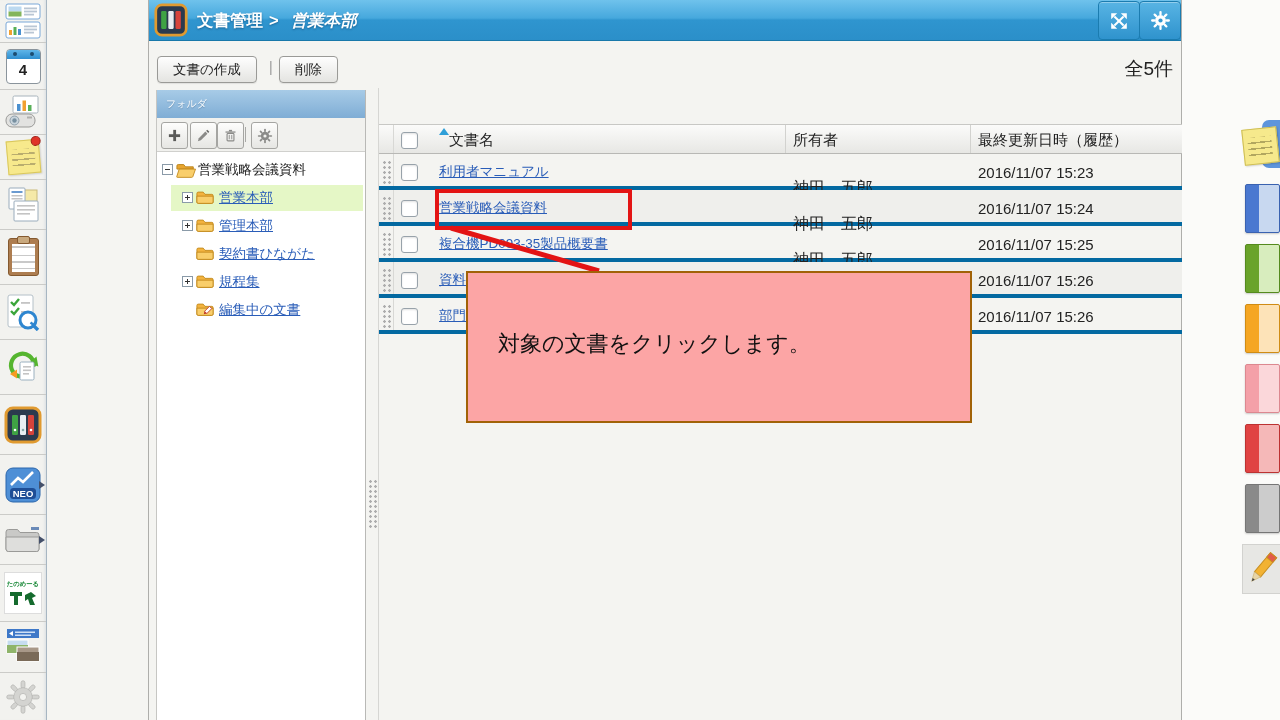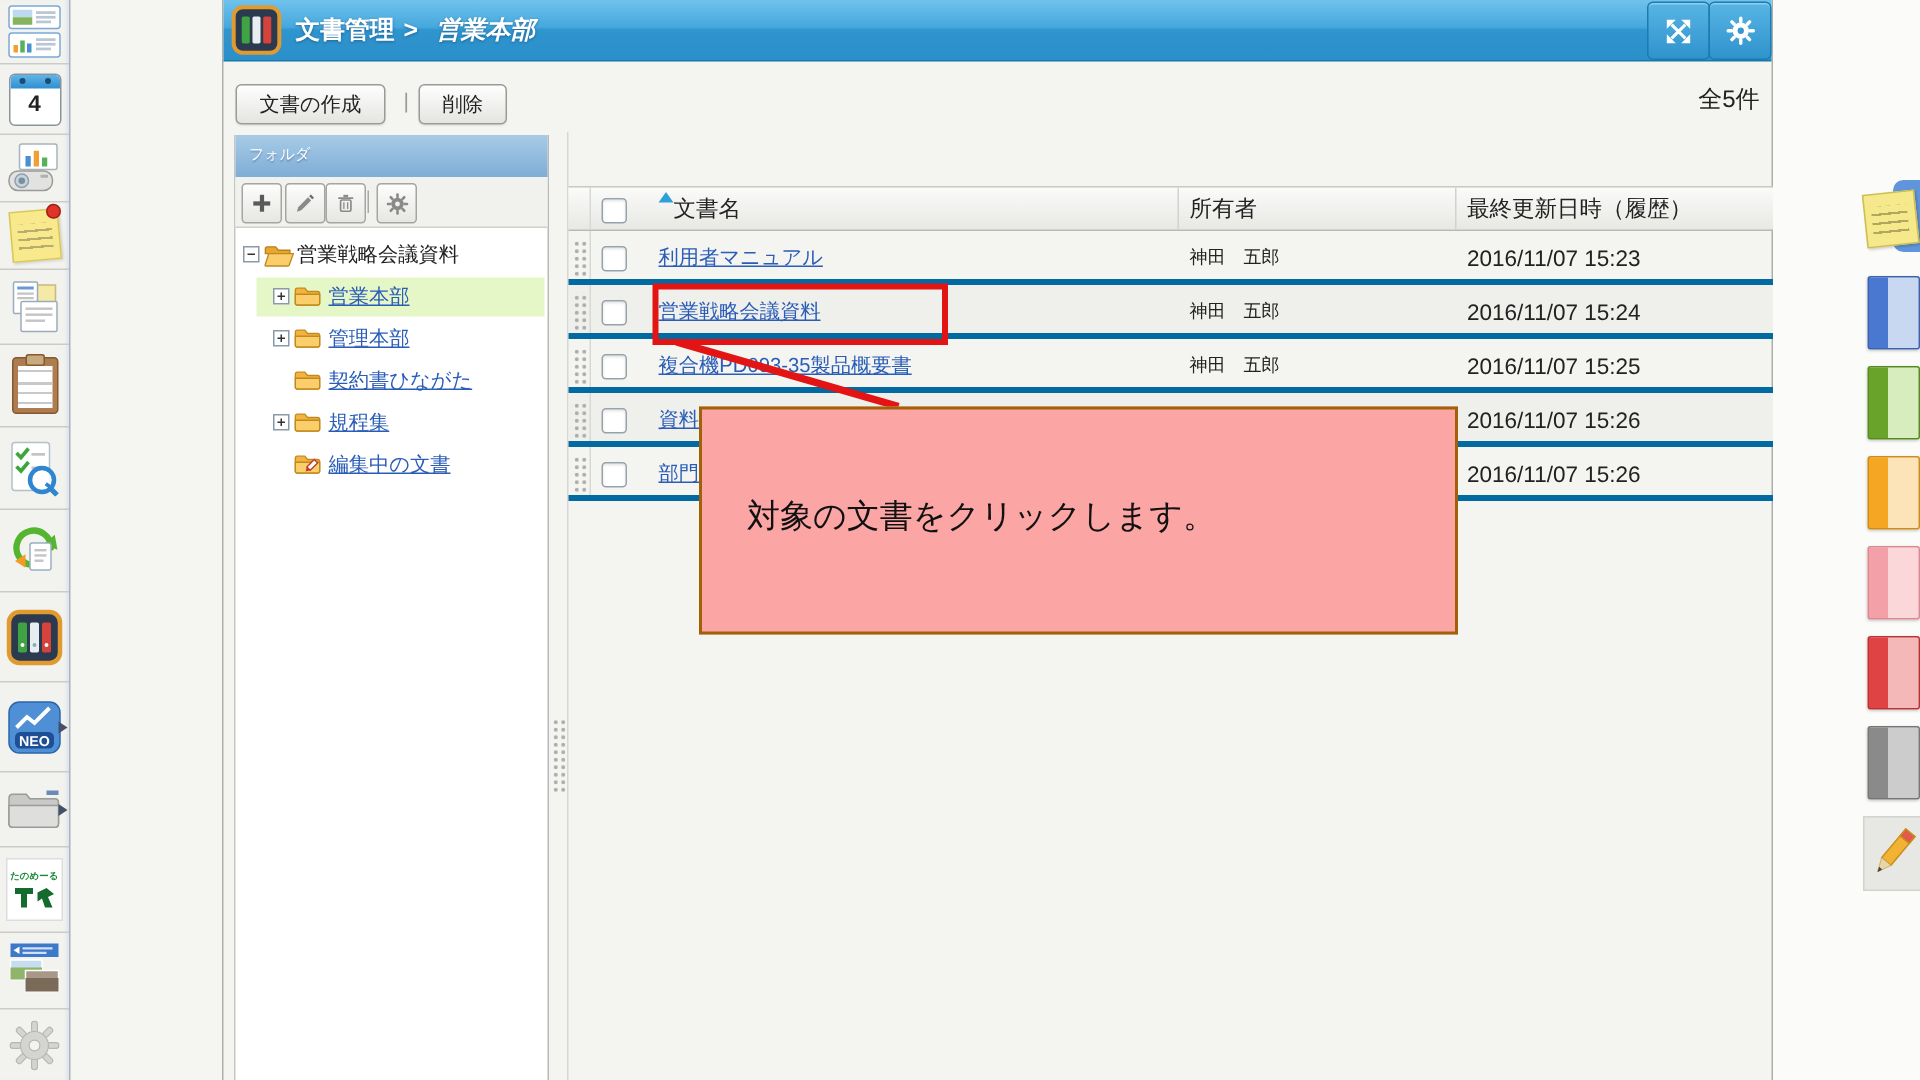--- a/index.html
+++ b/index.html
@@ -69,21 +69,21 @@
     border:1px solid #1b7cb0;border-radius:4px;display:flex;align-items:center;justify-content:center;
     box-shadow:inset 0 1px 0 rgba(255,255,255,.35);cursor:pointer;}
   #btn-expand{left:949px;} #btn-gear{left:990px;}
 
   
   #toolbar{left:0;top:40px;width:1032px;height:48px;}
   .gbtn{position:absolute;top:16px;height:27px;line-height:25px;padding:0 15px;
     background:linear-gradient(#fefefe,#e4e4e1);border:1px solid #9a9a97;border-radius:4px;
     font-size:13.5px;color:#222;box-shadow:0 1px 1px rgba(0,0,0,.08);cursor:pointer;box-sizing:border-box;}
   #toolbar .pipe{position:absolute;left:120px;top:19px;color:#999;font-size:14px;}
-  #count{position:absolute;right:8px;top:56px;font-size:16px;color:#222;}
+  #count{position:absolute;right:8px;top:56px;font-size:19px;color:#222;}
 
   
   #folderpanel{left:7px;top:90px;width:208px;height:630px;background:#fff;
     border-left:1px solid #c6c6c3;border-right:1px solid #b9b9b6;box-sizing:content-box;}
   #fp-header{left:0;top:0;width:100%;height:28px;line-height:28px;padding-left:9px;box-sizing:border-box;
     background:linear-gradient(#a7cbe7,#7fadd5);color:#fff;font-size:10px;
     text-shadow:0 1px 1px rgba(40,80,120,.4);}
   #fp-tools{left:0;top:28px;width:100%;height:33px;background:#f1f1ee;border-bottom:1px solid #d0d0cd;}
   .iconbtn{position:absolute;top:4px;width:25px;height:25px;background:linear-gradient(#fdfdfc,#e6e6e3);
     border:1px solid #a5a5a2;border-radius:3px;display:flex;align-items:center;justify-content:center;cursor:pointer;}
@@ -126,21 +126,21 @@
     border-left:5px solid transparent;border-right:5px solid transparent;}
   .handlecol{position:absolute;left:0;top:0;width:14px;height:100%;border-right:1px solid #d8d8d5;}
   .dots{background-image:radial-gradient(circle,#adadad 1.1px,transparent 1.5px);
     background-size:5px 5px;background-position:1px 1px;}
   .hdots{position:absolute;left:2px;top:5px;width:11px;height:26px;}
   .cb{position:absolute;left:22px;width:15px;height:15px;background:#fff;border:1px solid #98a2aa;
     border-radius:3px;box-shadow:inset 0 1px 2px rgba(0,0,0,.12);cursor:pointer;}
   .drow{position:absolute;left:0;width:803px;height:36px;border-bottom:4px solid #0369a1;box-sizing:border-box;}
   .drow.alt{background:#efefec;}
   .drow .name{position:absolute;left:60px;top:9px;font-size:13.5px;white-space:nowrap;}
-  .drow .owner{position:absolute;left:414px;top:9px;font-size:12px;color:#222;white-space:nowrap;}
+  .drow .owner{position:absolute;left:414px;top:24px;font-size:16px;color:#222;white-space:nowrap;}
   .drow .date{position:absolute;left:599px;top:10px;font-size:15px;color:#222;white-space:nowrap;}
   #resizeh{left:218px;top:478px;width:10px;height:52px;}
 
   
   #overlay{left:0;top:0;z-index:5;pointer-events:none;}
   #callout{left:466px;top:271px;width:506px;height:152px;background:#fca5a5;border:2px solid #a16207;
     box-sizing:border-box;z-index:6;}
   #callout .ctext{position:absolute;left:30px;top:56px;font-size:22px;color:#111;white-space:nowrap;}
 </style>
 </head>

